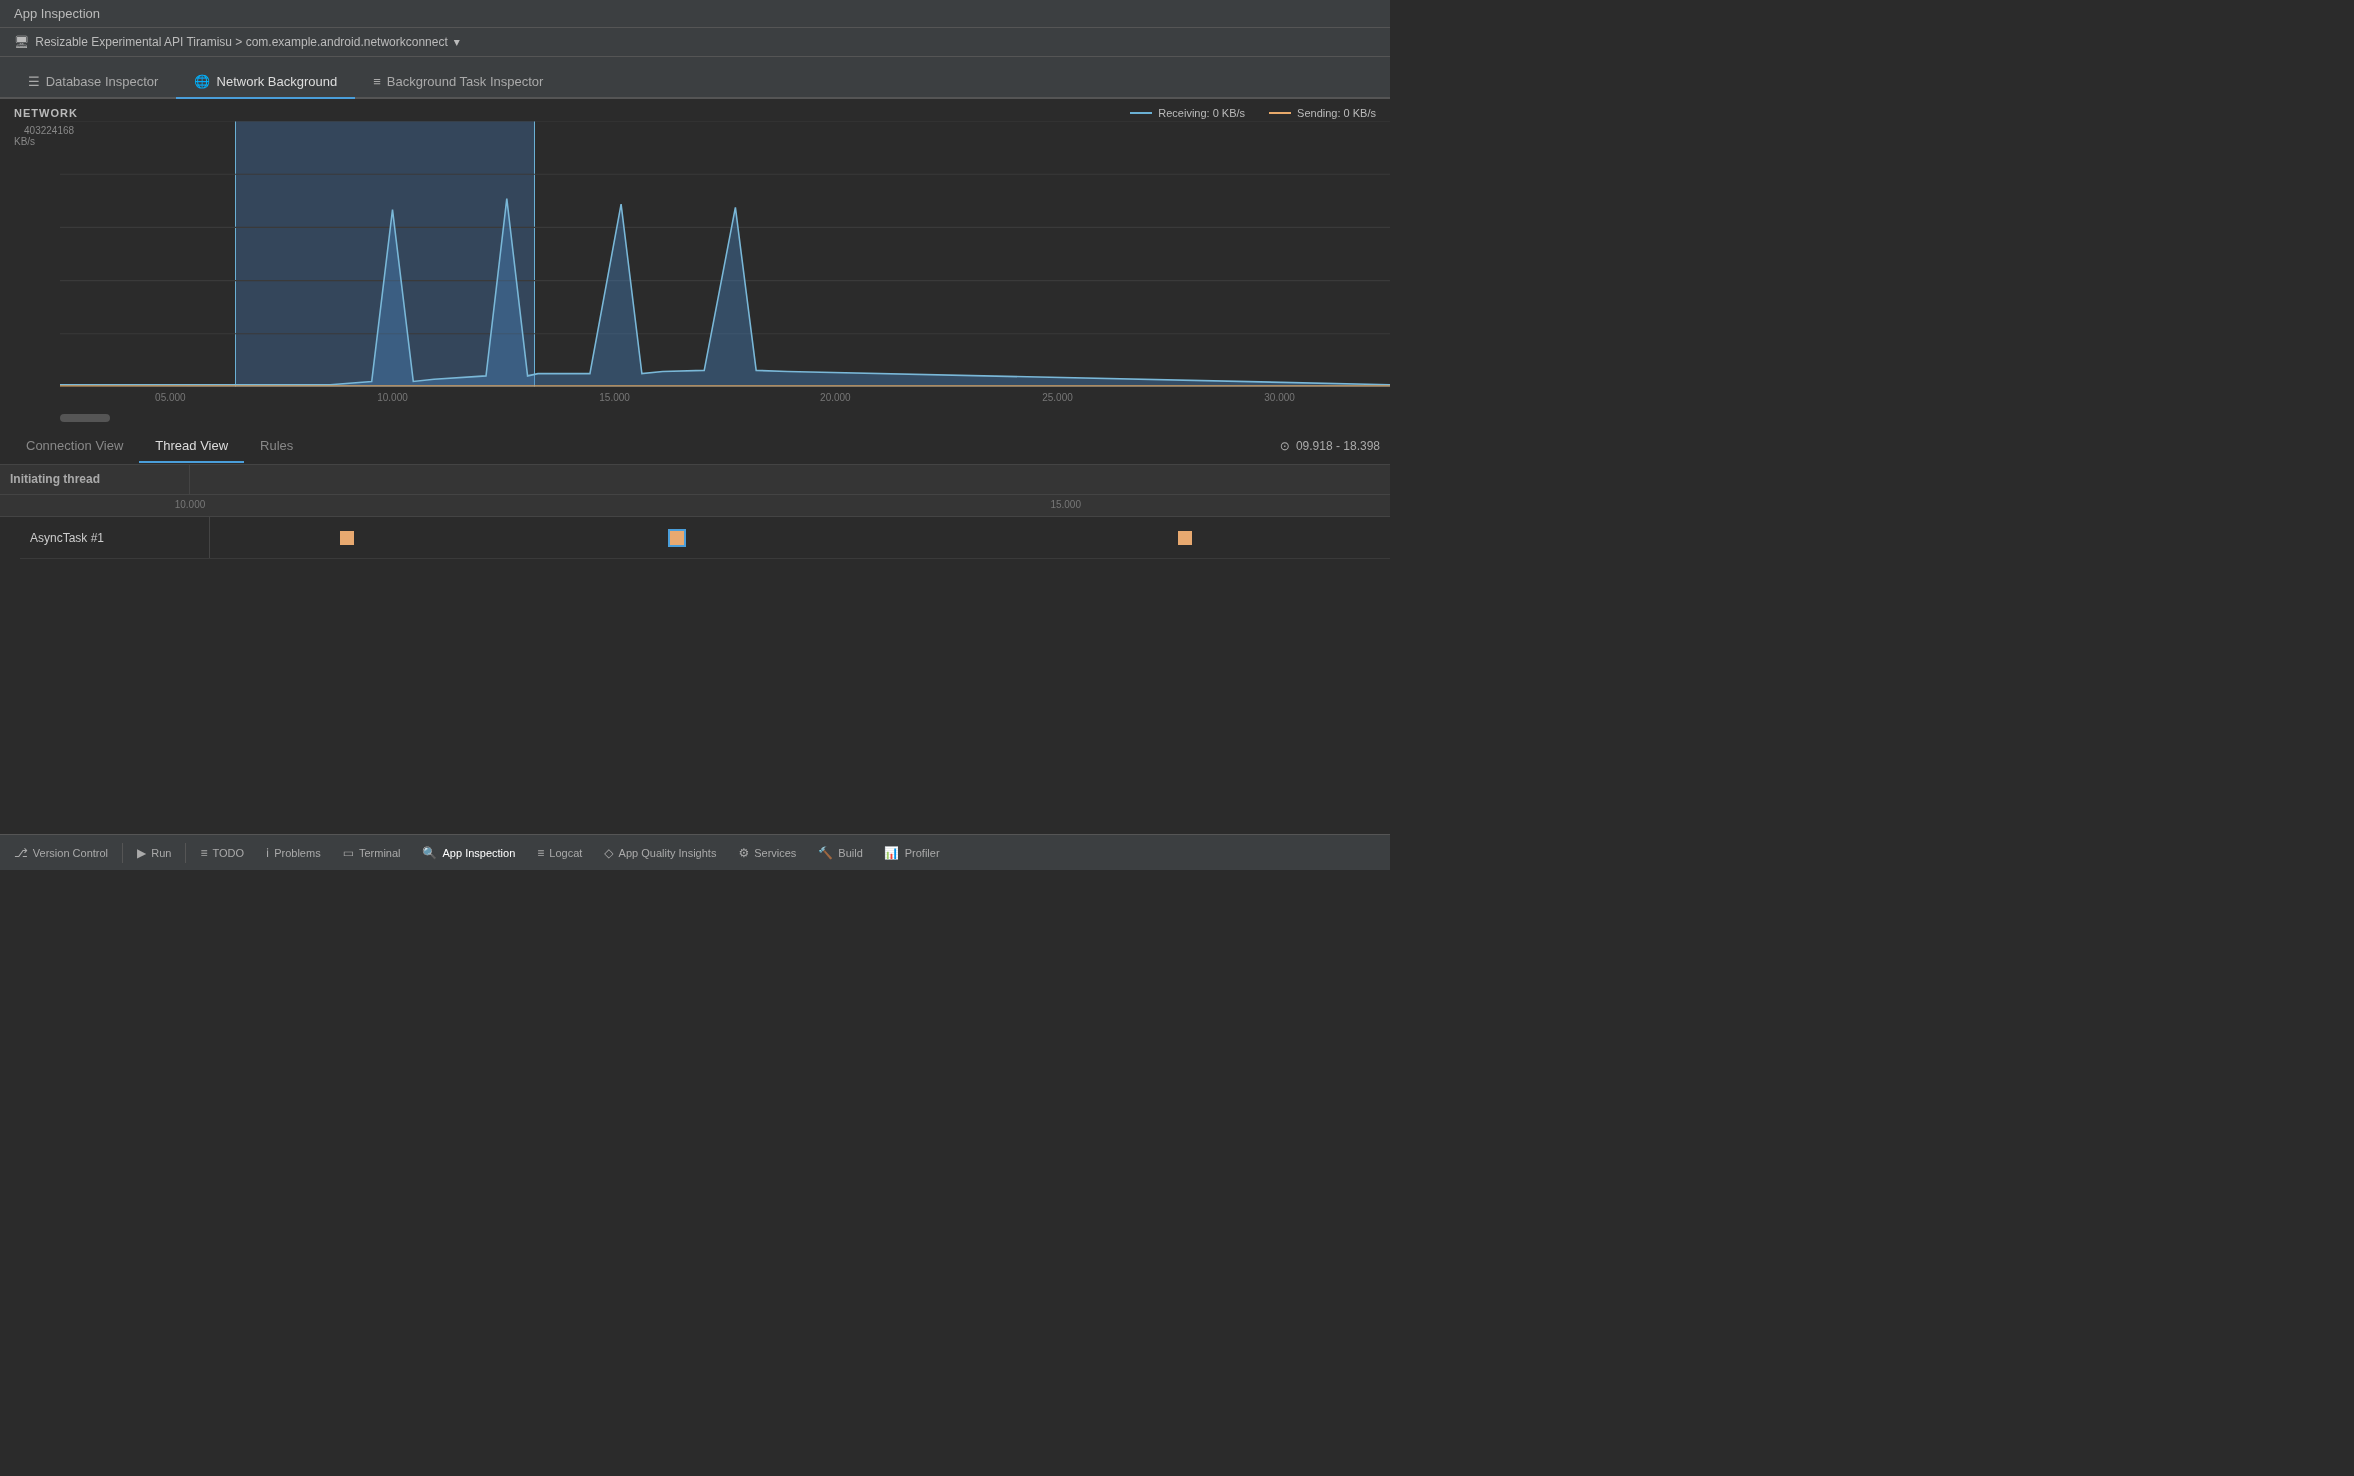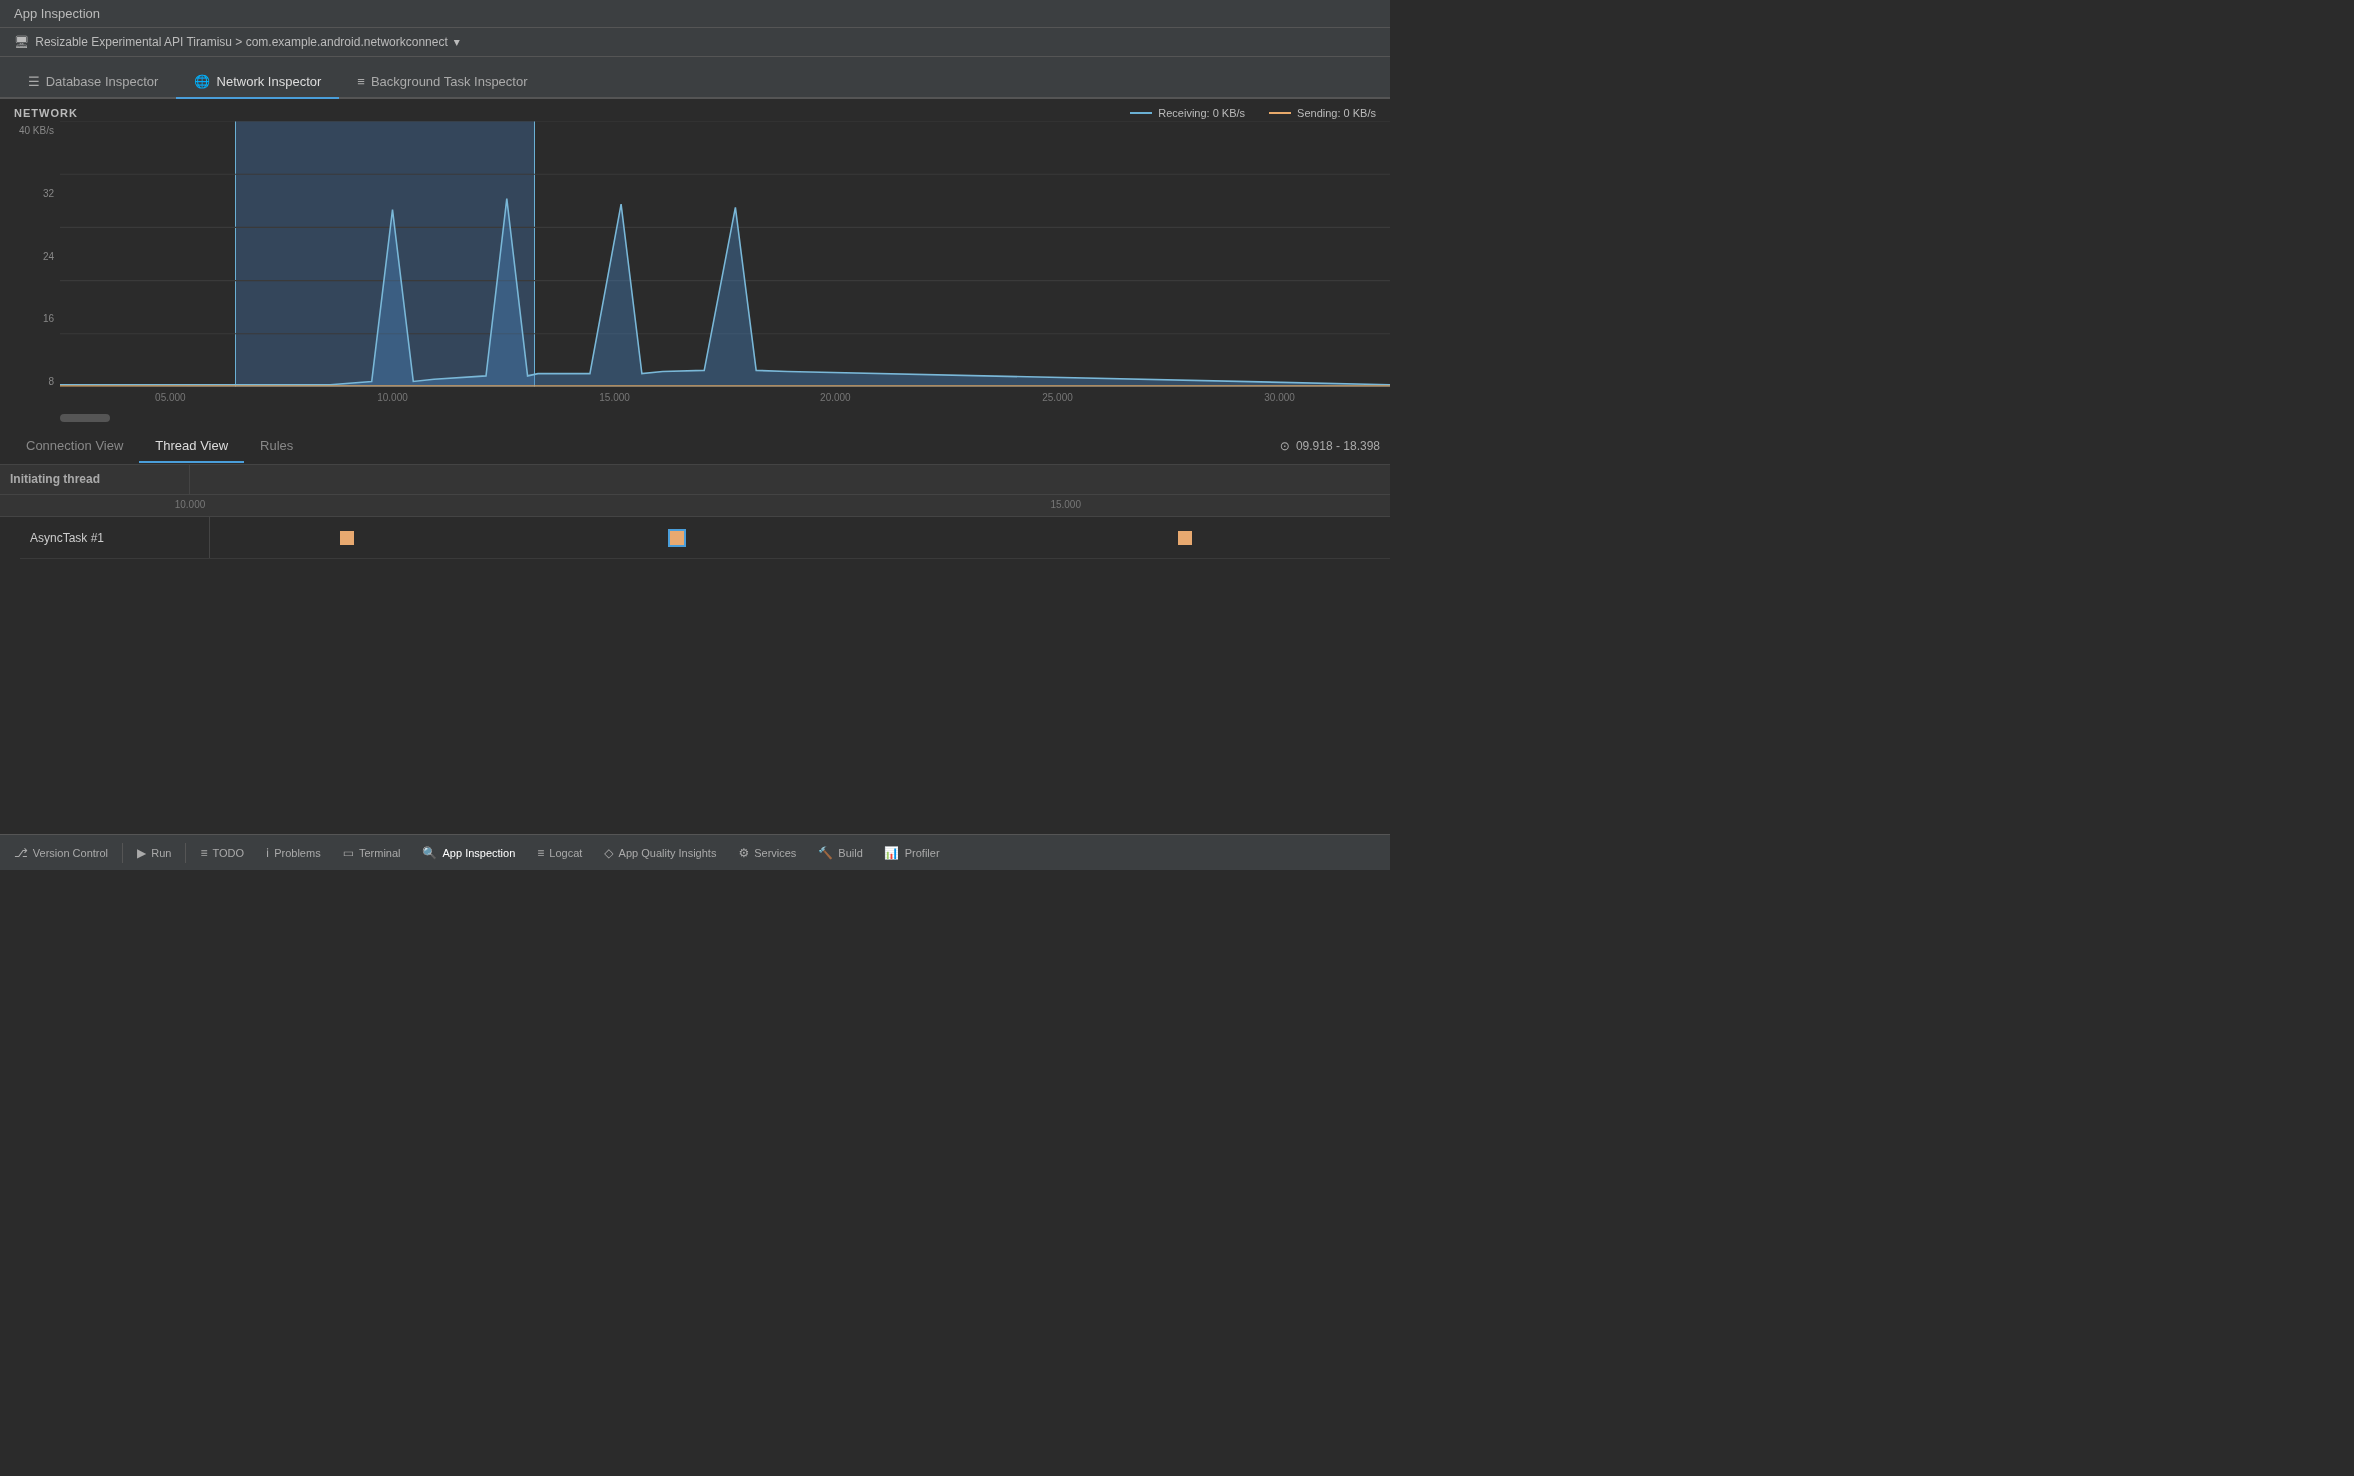--- a/index.html
+++ b/index.html
@@ -104,21 +104,20 @@
     .chart-body {
       display: flex;
       flex: 1;
       padding: 2px 0;
       position: relative;
     }
 
     .y-axis {
       width: 60px;
       display: flex;
-      flex-direction: column;
       justify-content: space-between;
       padding: 4px 6px 20px 14px;
       font-size: 10px;
       color: #888;
       flex-shrink: 0;
     }
     .y-label { text-align: right; }
 
     .chart-canvas {
       flex: 1;
@@ -343,21 +342,21 @@
   <span class="chevron">▾</span>
 </div>
 
 <div class="tab-bar">
   <div class="tab">
     <span class="tab-icon">☰</span>
     <span>Database Inspector</span>
   </div>
   <div class="tab active">
     <span class="tab-icon">🌐</span>
-    <span>Network Inspector</span>
+    <span>Network Background</span>
   </div>
   <div class="tab">
     <span class="tab-icon">≡</span>
     <span>Background Task Inspector</span>
   </div>
 </div>
 
 <div class="network-area">
   <div class="chart-header">
     <span class="chart-title">NETWORK</span>

